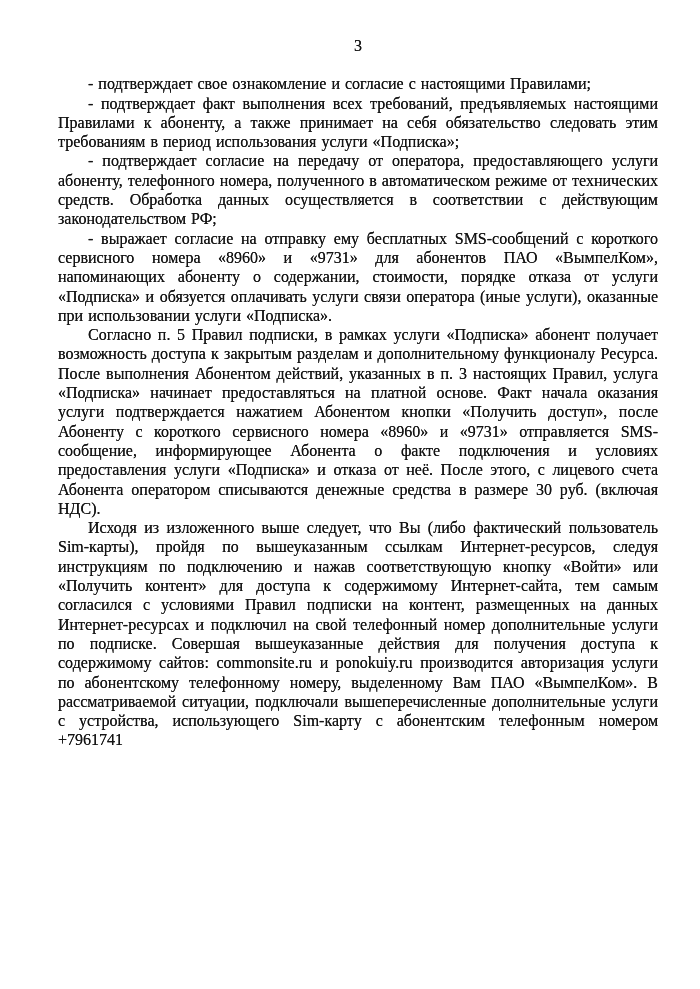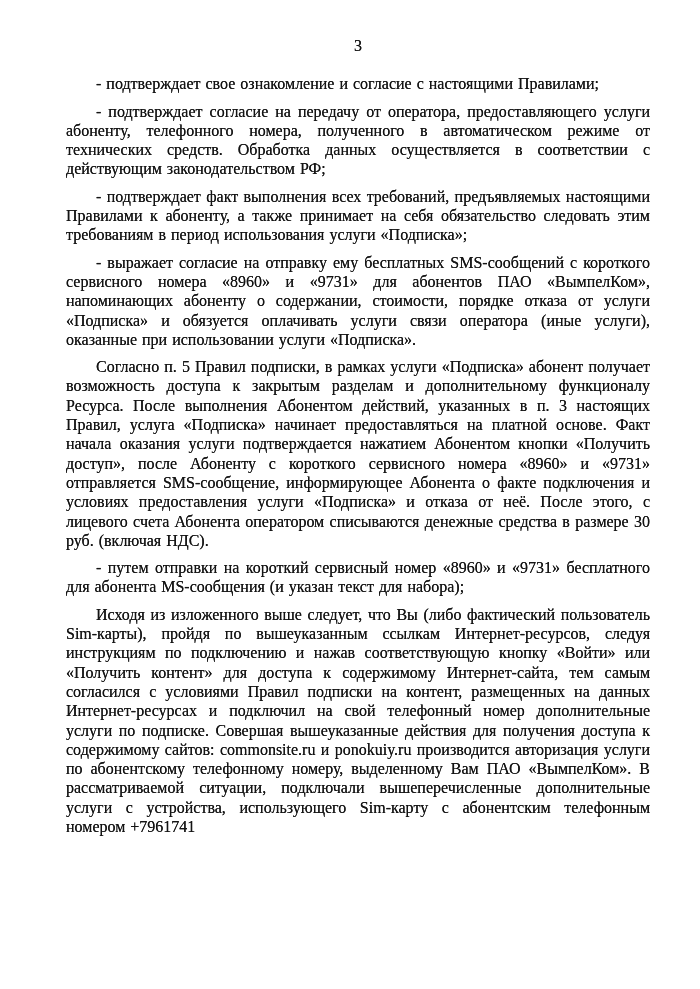--- a/index.html
+++ b/index.html
@@ -22,34 +22,33 @@
     font-size: 16px;
     line-height: 19.3px;
     color: #141414;
     text-shadow: 0 0 0.4px #2a2a2a; 
   }
   .page-number {
     text-align: center;
     margin: 0 0 19px 0;
   }
   .doc-body p.para {
-    margin: 8px;
+    margin: 0;
     text-align: justify;
     text-indent: 30px;
     word-spacing: 1px;
     font-family: Liberation Serif, serif;
   }
 </style>
 </head>
 <body>
 
 <div class="page">
   <div class="page-number">3</div>
   <div class="doc-body" id="doc-body">
       <p class="para">- подтверждает свое ознакомление и согласие с настоящими Правилами;</p>
+      <p class="para">- подтверждает факт выполнения всех требований, предъявляемых настоящими Правилами к абоненту, а также принимает на себя обязательство следовать этим требованиям в период использования услуги «Подписка»;</p>
       <p class="para">- подтверждает согласие на передачу от оператора, предоставляющего услуги абоненту, телефонного номера, полученного в автоматическом режиме от технических средств. Обработка данных осуществляется в соответствии с действующим законодательством РФ;</p>
-      <p class="para">- подтверждает факт выполнения всех требований, предъявляемых настоящими Правилами к абоненту, а также принимает на себя обязательство следовать этим требованиям в период использования услуги «Подписка»;</p>
       <p class="para">- выражает согласие на отправку ему бесплатных SMS-сообщений с короткого сервисного номера «8960» и «9731» для абонентов ПАО «ВымпелКом», напоминающих абоненту о содержании, стоимости, порядке отказа от услуги «Подписка» и обязуется оплачивать услуги связи оператора (иные услуги), оказанные при использовании услуги «Подписка».</p>
       <p class="para">Согласно п. 5 Правил подписки, в рамках услуги «Подписка» абонент получает возможность доступа к закрытым разделам и дополнительному функционалу Ресурса. После выполнения Абонентом действий, указанных в п. 3 настоящих Правил, услуга «Подписка» начинает предоставляться на платной основе. Факт начала оказания услуги подтверждается нажатием Абонентом кнопки «Получить доступ», после Абоненту с короткого сервисного номера «8960» и «9731» отправляется SMS-сообщение, информирующее Абонента о факте подключения и условиях предоставления услуги «Подписка» и отказа от неё. После этого, с лицевого счета Абонента оператором списываются денежные средства в размере 30 руб. (включая НДС).</p>
-      <p class="para">- путем отправки на короткий сервисный номер «8960» и «9731» бесплатного для абонента MS-сообщения (и указан текст для набора);</p>
       <p class="para">Исходя из изложенного выше следует, что Вы (либо фактический пользователь Sim-карты), пройдя по вышеуказанным ссылкам Интернет-ресурсов, следуя инструкциям по подключению и нажав соответствующую кнопку «Войти» или «Получить контент» для доступа к содержимому Интернет-сайта, тем самым согласился с условиями Правил подписки на контент, размещенных на данных Интернет-ресурсах и подключил на свой телефонный номер дополнительные услуги по подписке. Совершая вышеуказанные действия для получения доступа к содержимому сайтов: commonsite.ru и ponokuiy.ru производится авторизация услуги по абонентскому телефонному номеру, выделенному Вам ПАО «ВымпелКом». В рассматриваемой ситуации, подключали вышеперечисленные дополнительные услуги с устройства, использующего Sim-карту с абонентским телефонным номером +7961741</p>
     </div>
 </div>
 
 </body></html>

